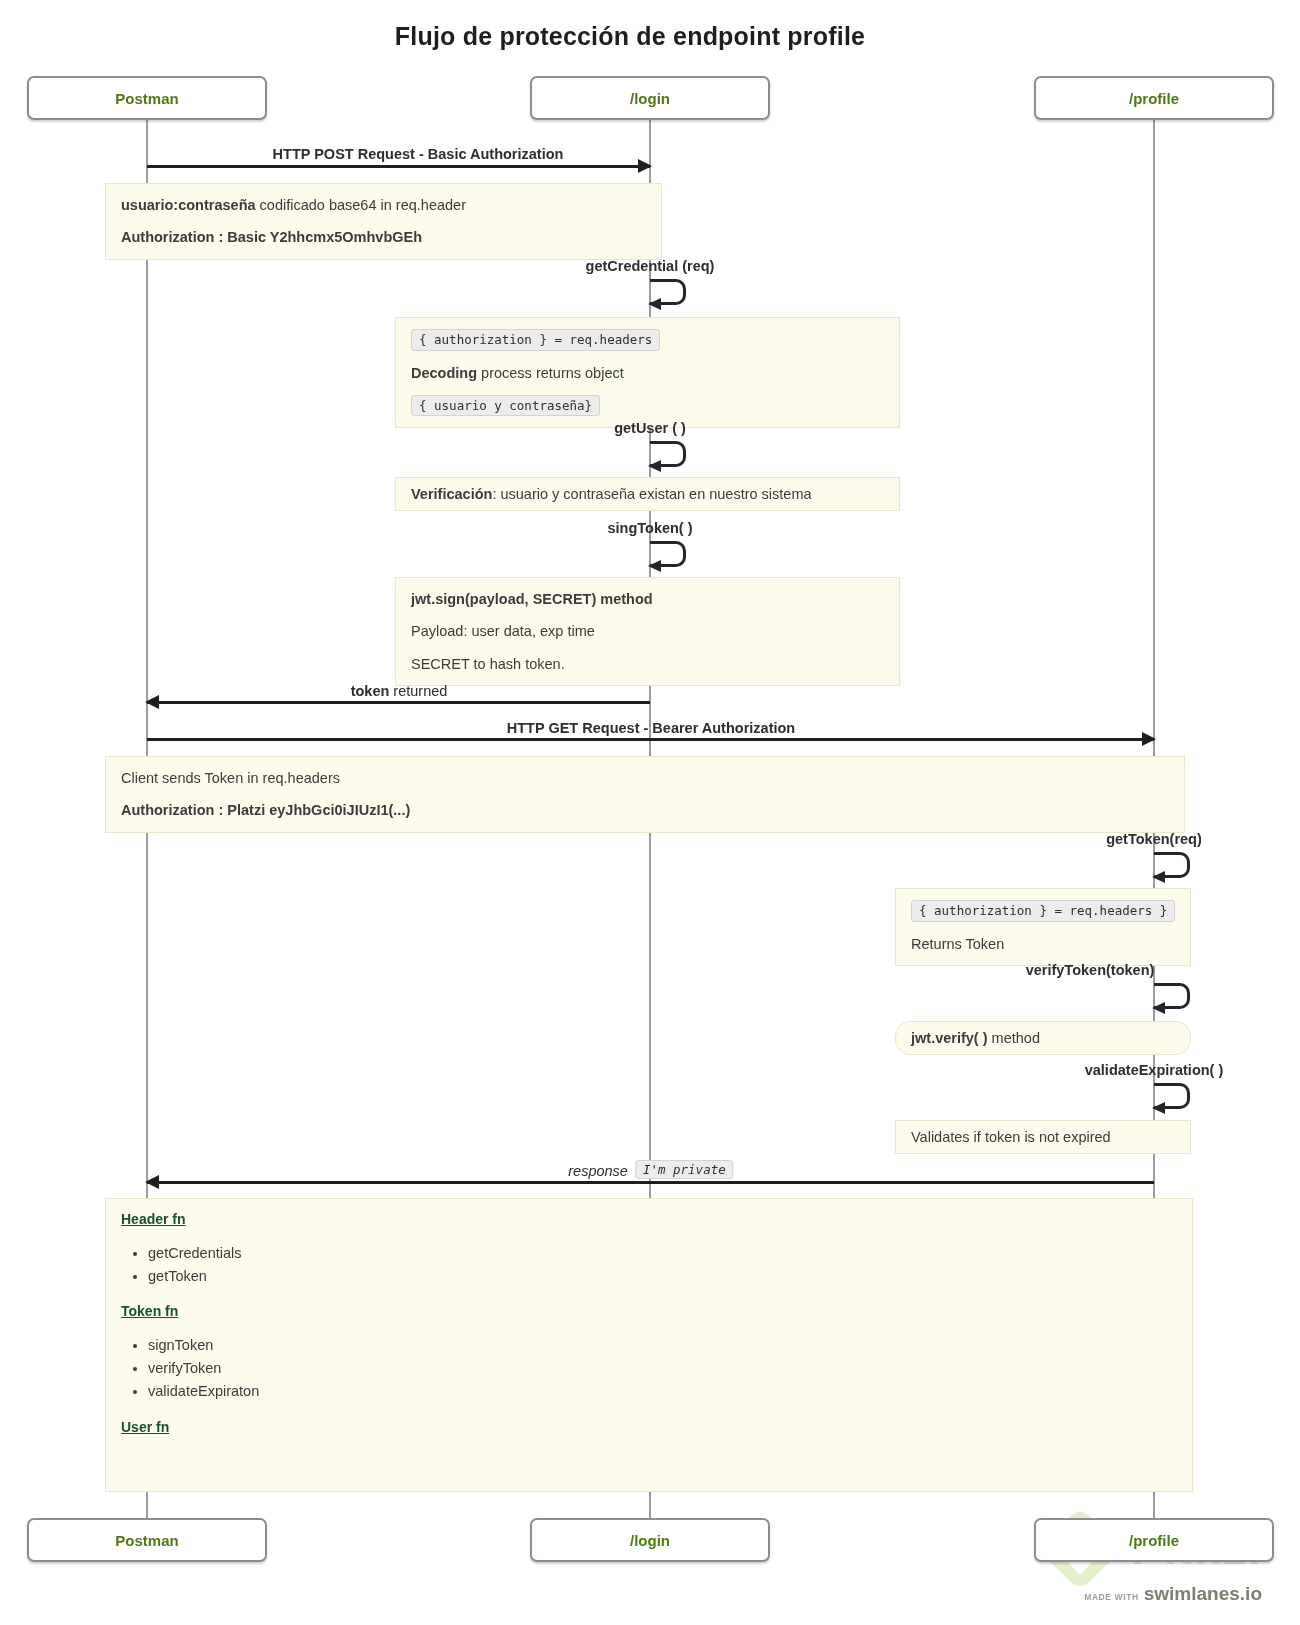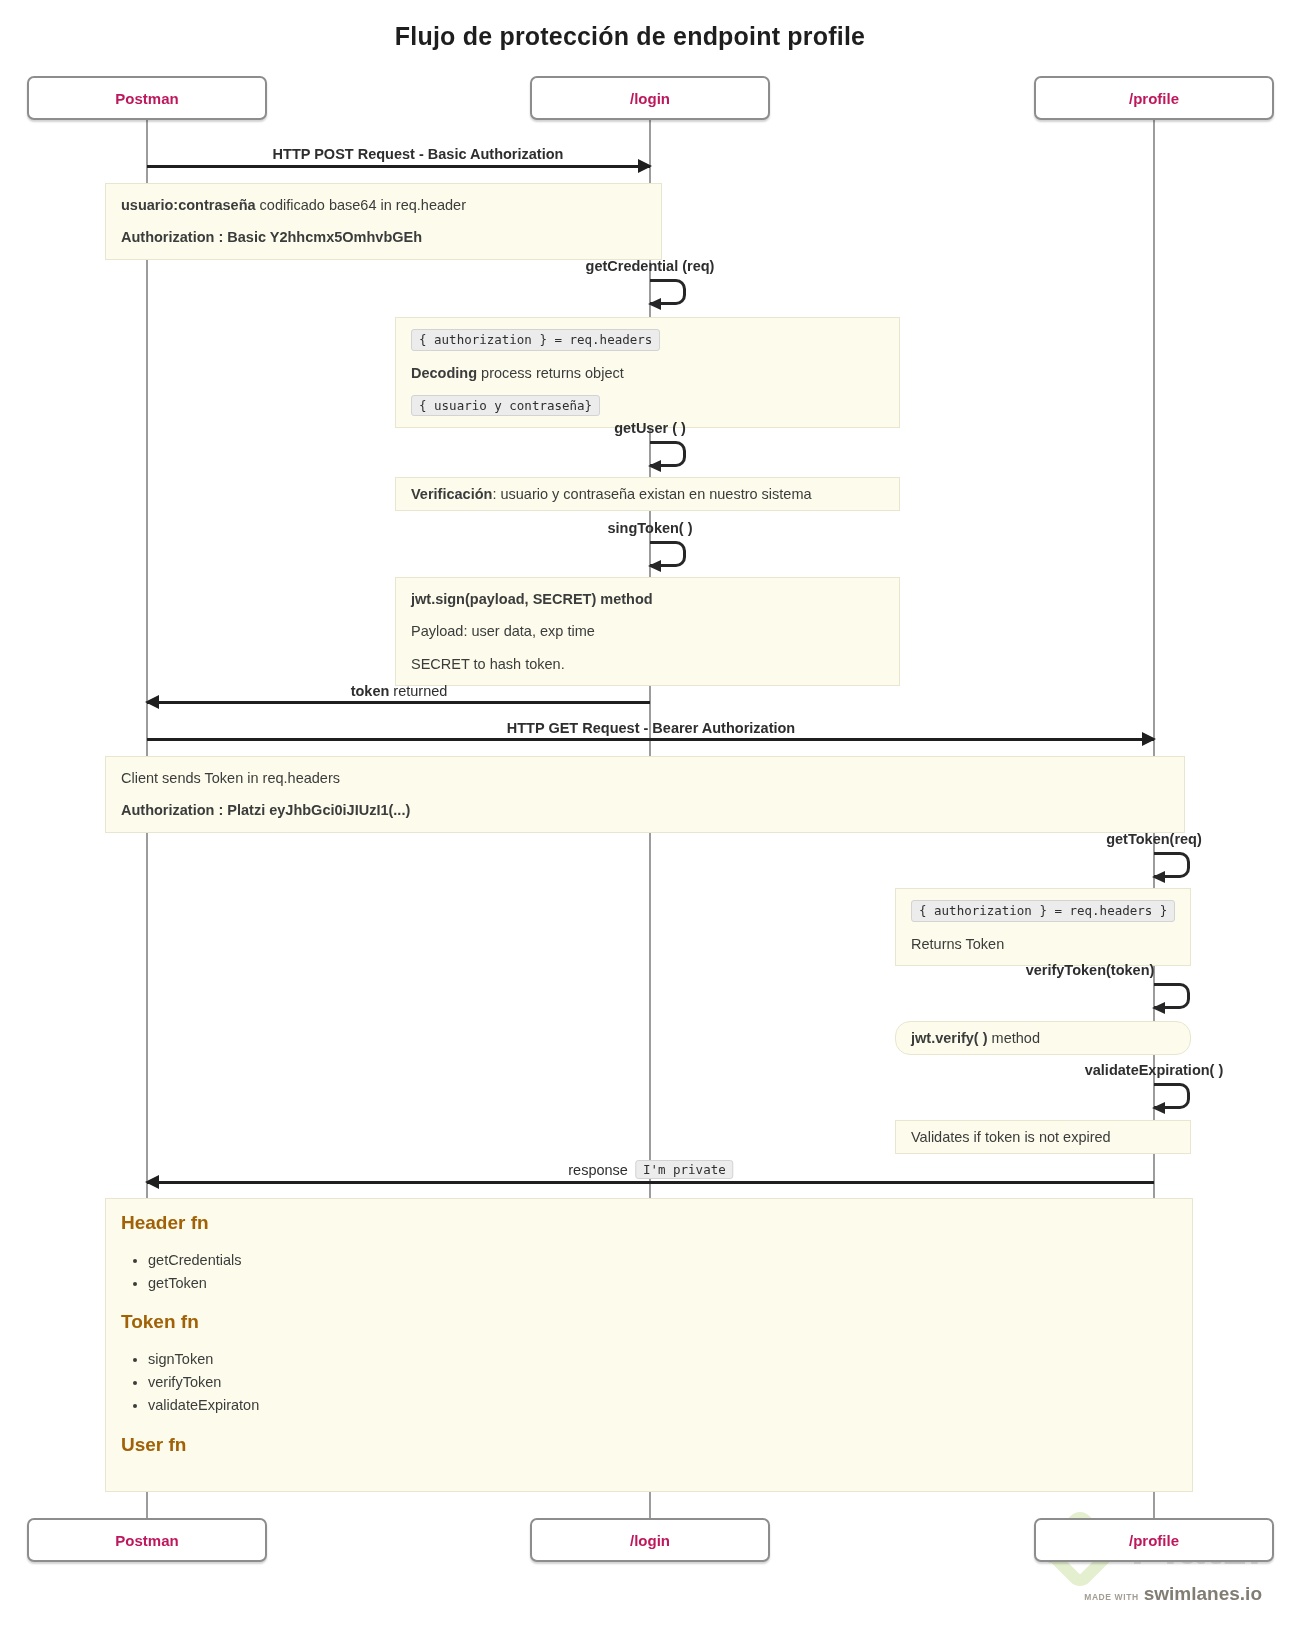--- a/index.html
+++ b/index.html
@@ -6,21 +6,21 @@
   html,body { background:#ffffff; }
   body { font-family:"Liberation Sans","DejaVu Sans",sans-serif; }
   #stage { position:relative; width:1300px; height:1625px; background:#ffffff; overflow:hidden; }
 
   .title { position:absolute; top:22px; left:0; width:1260px; text-align:center;
            font-size:25px; font-weight:700; color:#1e1e1e; letter-spacing:.2px; }
 
   .actor { position:absolute; width:240px; height:44px; background:#fff;
            border:2px solid #8d8d8d; border-radius:7px;
            display:flex; align-items:center; justify-content:center;
-           font-size:15px; font-weight:600; color:#be185d;
+           font-size:15px; font-weight:600; color:#4d7c0f;
            box-shadow:0 2px 2px rgba(0,0,0,.18); z-index:4; }
 
   .lifeline { position:absolute; top:120px; width:2px; height:1398px; background:#9c9c9c; z-index:1; }
 
   .arrow { position:absolute; height:3px; background:#1f1f1f; z-index:3; }
   .arrow .head-r { position:absolute; right:-2px; top:-6px; width:0; height:0;
                    border-left:14px solid #1f1f1f; border-top:7.5px solid transparent; border-bottom:7.5px solid transparent; }
   .arrow .head-l { position:absolute; left:-2px; top:-6px; width:0; height:0;
                    border-right:14px solid #1f1f1f; border-top:7.5px solid transparent; border-bottom:7.5px solid transparent; }
 
@@ -36,25 +36,25 @@
   .note { position:absolute; background:#fcfbec; border:1px solid #e9e6cf;
           padding:11px 15px; font-size:14.5px; line-height:1.4; color:#3c3c3c; z-index:2; }
   .note p + p { margin-top:12px; }
   .note .b { font-weight:700; }
   .note-slim { padding:6px 15px; }
 
   .code { display:inline-block; font-family:"DejaVu Sans Mono","Liberation Mono",monospace;
           font-size:12.5px; background:#ececec; border:1px solid #d3d3d3; border-radius:3px;
           padding:1px 7px; color:#2f2f2f; white-space:nowrap; }
 
-  .note h4 { font-size:19px; font-weight:700; color:#a16207; }
+  .note h4 { font-size:14px; font-weight:700; color:#14532d;text-decoration:underline; }
   .note ul { margin:13px 0 16px 0; padding-left:27px; }
   .note li { margin-top:3px; }
 
-  .resp-label { display:flex; align-items:center; gap:7px; font-weight:400; }
+  .resp-label { display:flex; align-items:flex-end; gap:7px; font-weight:400;font-style:italic; }
 
   .watermark { position:absolute; right:28px; bottom:18px; z-index:1; width:250px; height:120px; }
   .watermark .brand { position:absolute; right:10px; bottom:32px; font-size:48px; font-weight:600;
                       color:rgba(90,90,90,0.16); letter-spacing:1px; }
   .watermark svg { position:absolute; left:18px; bottom:8px; opacity:.30; }
   .madewith { position:absolute; right:38px; bottom:20px; z-index:5; white-space:nowrap; }
   .madewith .mw { font-size:8.5px; letter-spacing:.6px; color:#a39e93; font-weight:700; }
   .madewith .sl { font-size:19px; color:#827d73; font-weight:600; margin-left:5px; }
 </style>
 </head>

